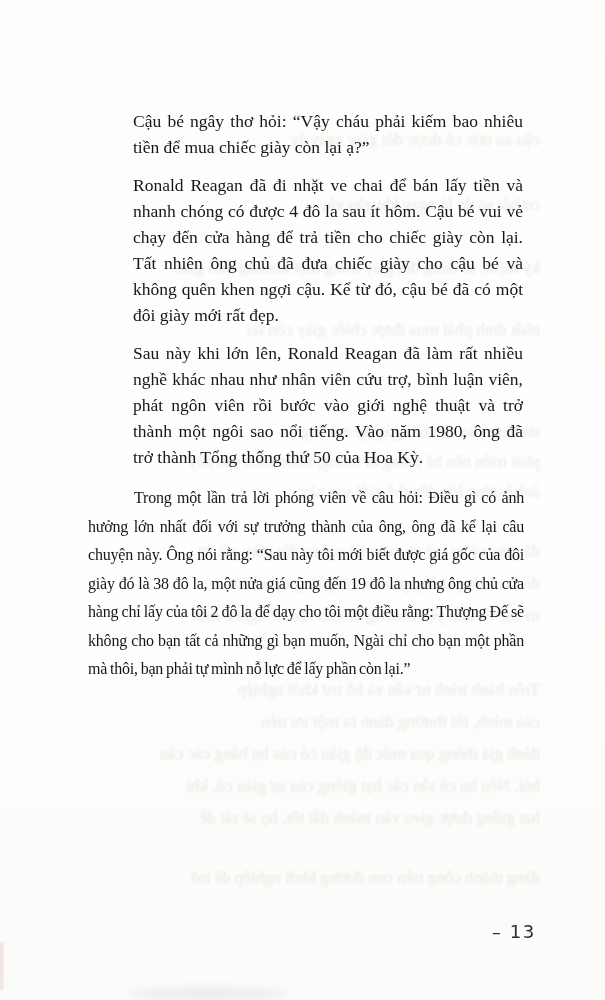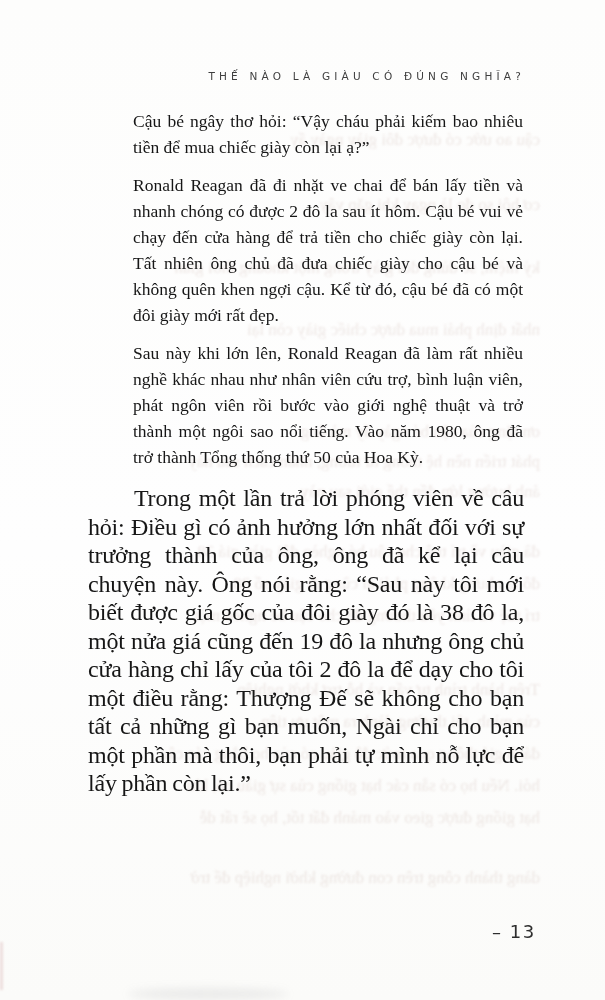--- a/index.html
+++ b/index.html
@@ -72,21 +72,21 @@
     z-index: 1;
     font-size: 17.5px;
     line-height: 26px;
     text-align: justify;
     hyphens: none;
   }
   .text-flow p { margin: 0 0 12px 0; }
   .text-flow p.closing {
     margin: 14px 0 0 -45px;
     width: 436px;
-    font-size: 24px;
+    font-size: 16px;
     line-height: 28.5px;
     text-indent: 46px;
     letter-spacing: -0.2px;
     word-spacing: -1px;
   }
 
   
   .page-number {
     position: absolute;
     top: 921px;
@@ -138,25 +138,24 @@
     <span>đô la nhưng không phải ai cũng đi giày số 38</span>
     <span>trí tuệ và tình yêu thương để cho cậu bé nghèo một</span>
     <span>Trên hành trình tư vấn và hỗ trợ khởi nghiệp</span>
     <span>của mình, tôi thường dành ra một ưu tiên</span>
     <span>đánh giá thông qua mức độ giàu có của họ bằng các câu</span>
     <span>hỏi. Nếu họ có sẵn các hạt giống của sự giàu có, khi</span>
     <span>hạt giống được gieo vào mảnh đất tốt, họ sẽ rất dễ</span>
     <span>dàng thành công trên con đường khởi nghiệp để trở</span>
   </div>
 
-  <div class="running-head">THẾ NÀO LÀ GIÀU CÓ ĐÚNG NGHĨA?</div>
 
   <div class="text-flow">
     <p>Cậu bé ngây thơ hỏi: “Vậy cháu phải kiếm bao nhiêu tiền để mua chiếc giày còn lại ạ?”</p>
-    <p>Ronald Reagan đã đi nhặt ve chai để bán lấy tiền và nhanh chóng có được 2 đô la sau ít hôm. Cậu bé vui vẻ chạy đến cửa hàng để trả tiền cho chiếc giày còn lại. Tất nhiên ông chủ đã đưa chiếc giày cho cậu bé và không quên khen ngợi cậu. Kể từ đó, cậu bé đã có một đôi giày mới rất đẹp.</p>
+    <p>Ronald Reagan đã đi nhặt ve chai để bán lấy tiền và nhanh chóng có được 4 đô la sau ít hôm. Cậu bé vui vẻ chạy đến cửa hàng để trả tiền cho chiếc giày còn lại. Tất nhiên ông chủ đã đưa chiếc giày cho cậu bé và không quên khen ngợi cậu. Kể từ đó, cậu bé đã có một đôi giày mới rất đẹp.</p>
     <p>Sau này khi lớn lên, Ronald Reagan đã làm rất nhiều nghề khác nhau như nhân viên cứu trợ, bình luận viên, phát ngôn viên rồi bước vào giới nghệ thuật và trở thành một ngôi sao nổi tiếng. Vào năm 1980, ông đã trở thành Tổng thống thứ 50 của Hoa Kỳ.</p>
     <p class="closing">Trong một lần trả lời phóng viên về câu hỏi: Điều gì có ảnh hưởng lớn nhất đối với sự trưởng thành của ông, ông đã kể lại câu chuyện này. Ông nói rằng: “Sau này tôi mới biết được giá gốc của đôi giày đó là 38 đô la, một nửa giá cũng đến 19 đô la nhưng ông chủ cửa hàng chỉ lấy của tôi 2 đô la để dạy cho tôi một điều rằng: Thượng Đế sẽ không cho bạn tất cả những gì bạn muốn, Ngài chỉ cho bạn một phần mà thôi, bạn phải tự mình nỗ lực để lấy phần còn lại.”</p>
   </div>
 
   <div class="page-number">– 13</div>
 
   <div class="smudge"></div>
   <div class="edge-mark"></div>
 
 </div>

